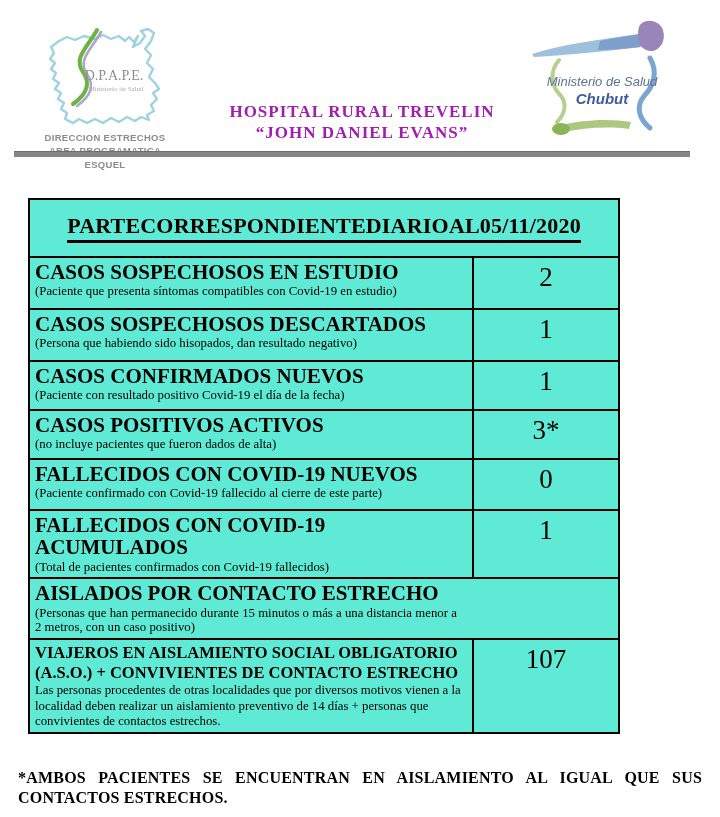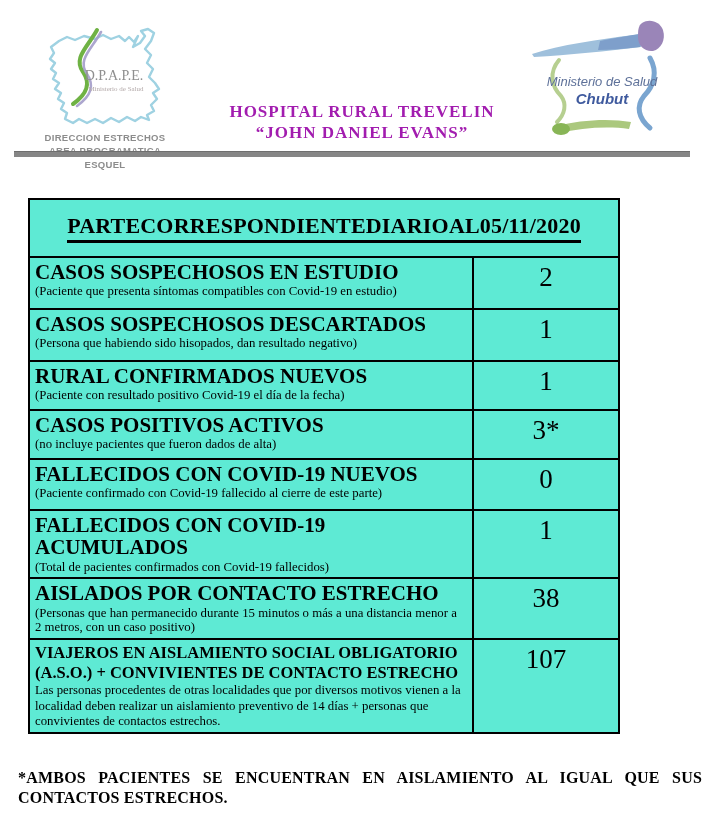--- a/index.html
+++ b/index.html
@@ -100,21 +100,21 @@
     <div class="trow r2">
       <div class="tlabel-cell">
         <div class="tlabel">CASOS SOSPECHOSOS DESCARTADOS</div>
         <div class="tdesc">(Persona que habiendo sido hisopados, dan resultado negativo)</div>
       </div>
       <div class="tvalue">1</div>
     </div>
 
     <div class="trow r3">
       <div class="tlabel-cell">
-        <div class="tlabel">RURAL CONFIRMADOS NUEVOS</div>
+        <div class="tlabel">CASOS CONFIRMADOS NUEVOS</div>
         <div class="tdesc">(Paciente con resultado positivo Covid-19 el día de la fecha)</div>
       </div>
       <div class="tvalue">1</div>
     </div>
 
     <div class="trow r4">
       <div class="tlabel-cell">
         <div class="tlabel">CASOS POSITIVOS ACTIVOS</div>
         <div class="tdesc">(no incluye pacientes que fueron dados de alta)</div>
       </div>
@@ -135,21 +135,20 @@
         <div class="tdesc">(Total de pacientes confirmados con Covid-19 fallecidos)</div>
       </div>
       <div class="tvalue">1</div>
     </div>
 
     <div class="trow r7">
       <div class="tlabel-cell">
         <div class="tlabel">AISLADOS POR CONTACTO ESTRECHO</div>
         <div class="tdesc">(Personas que han permanecido durante 15 minutos o más a una distancia menor a 2 metros, con un caso positivo)</div>
       </div>
-      <div class="tvalue">38</div>
     </div>
 
     <div class="trow r8">
       <div class="tlabel-cell">
         <div class="tlabel">VIAJEROS EN AISLAMIENTO SOCIAL OBLIGATORIO (A.S.O.) + CONVIVIENTES DE CONTACTO ESTRECHO</div>
         <div class="tdesc">Las personas procedentes de otras localidades que por diversos motivos vienen a la localidad deben realizar un aislamiento preventivo de 14 días + personas que convivientes de contactos estrechos.</div>
       </div>
       <div class="tvalue">107</div>
     </div>
   </div>

